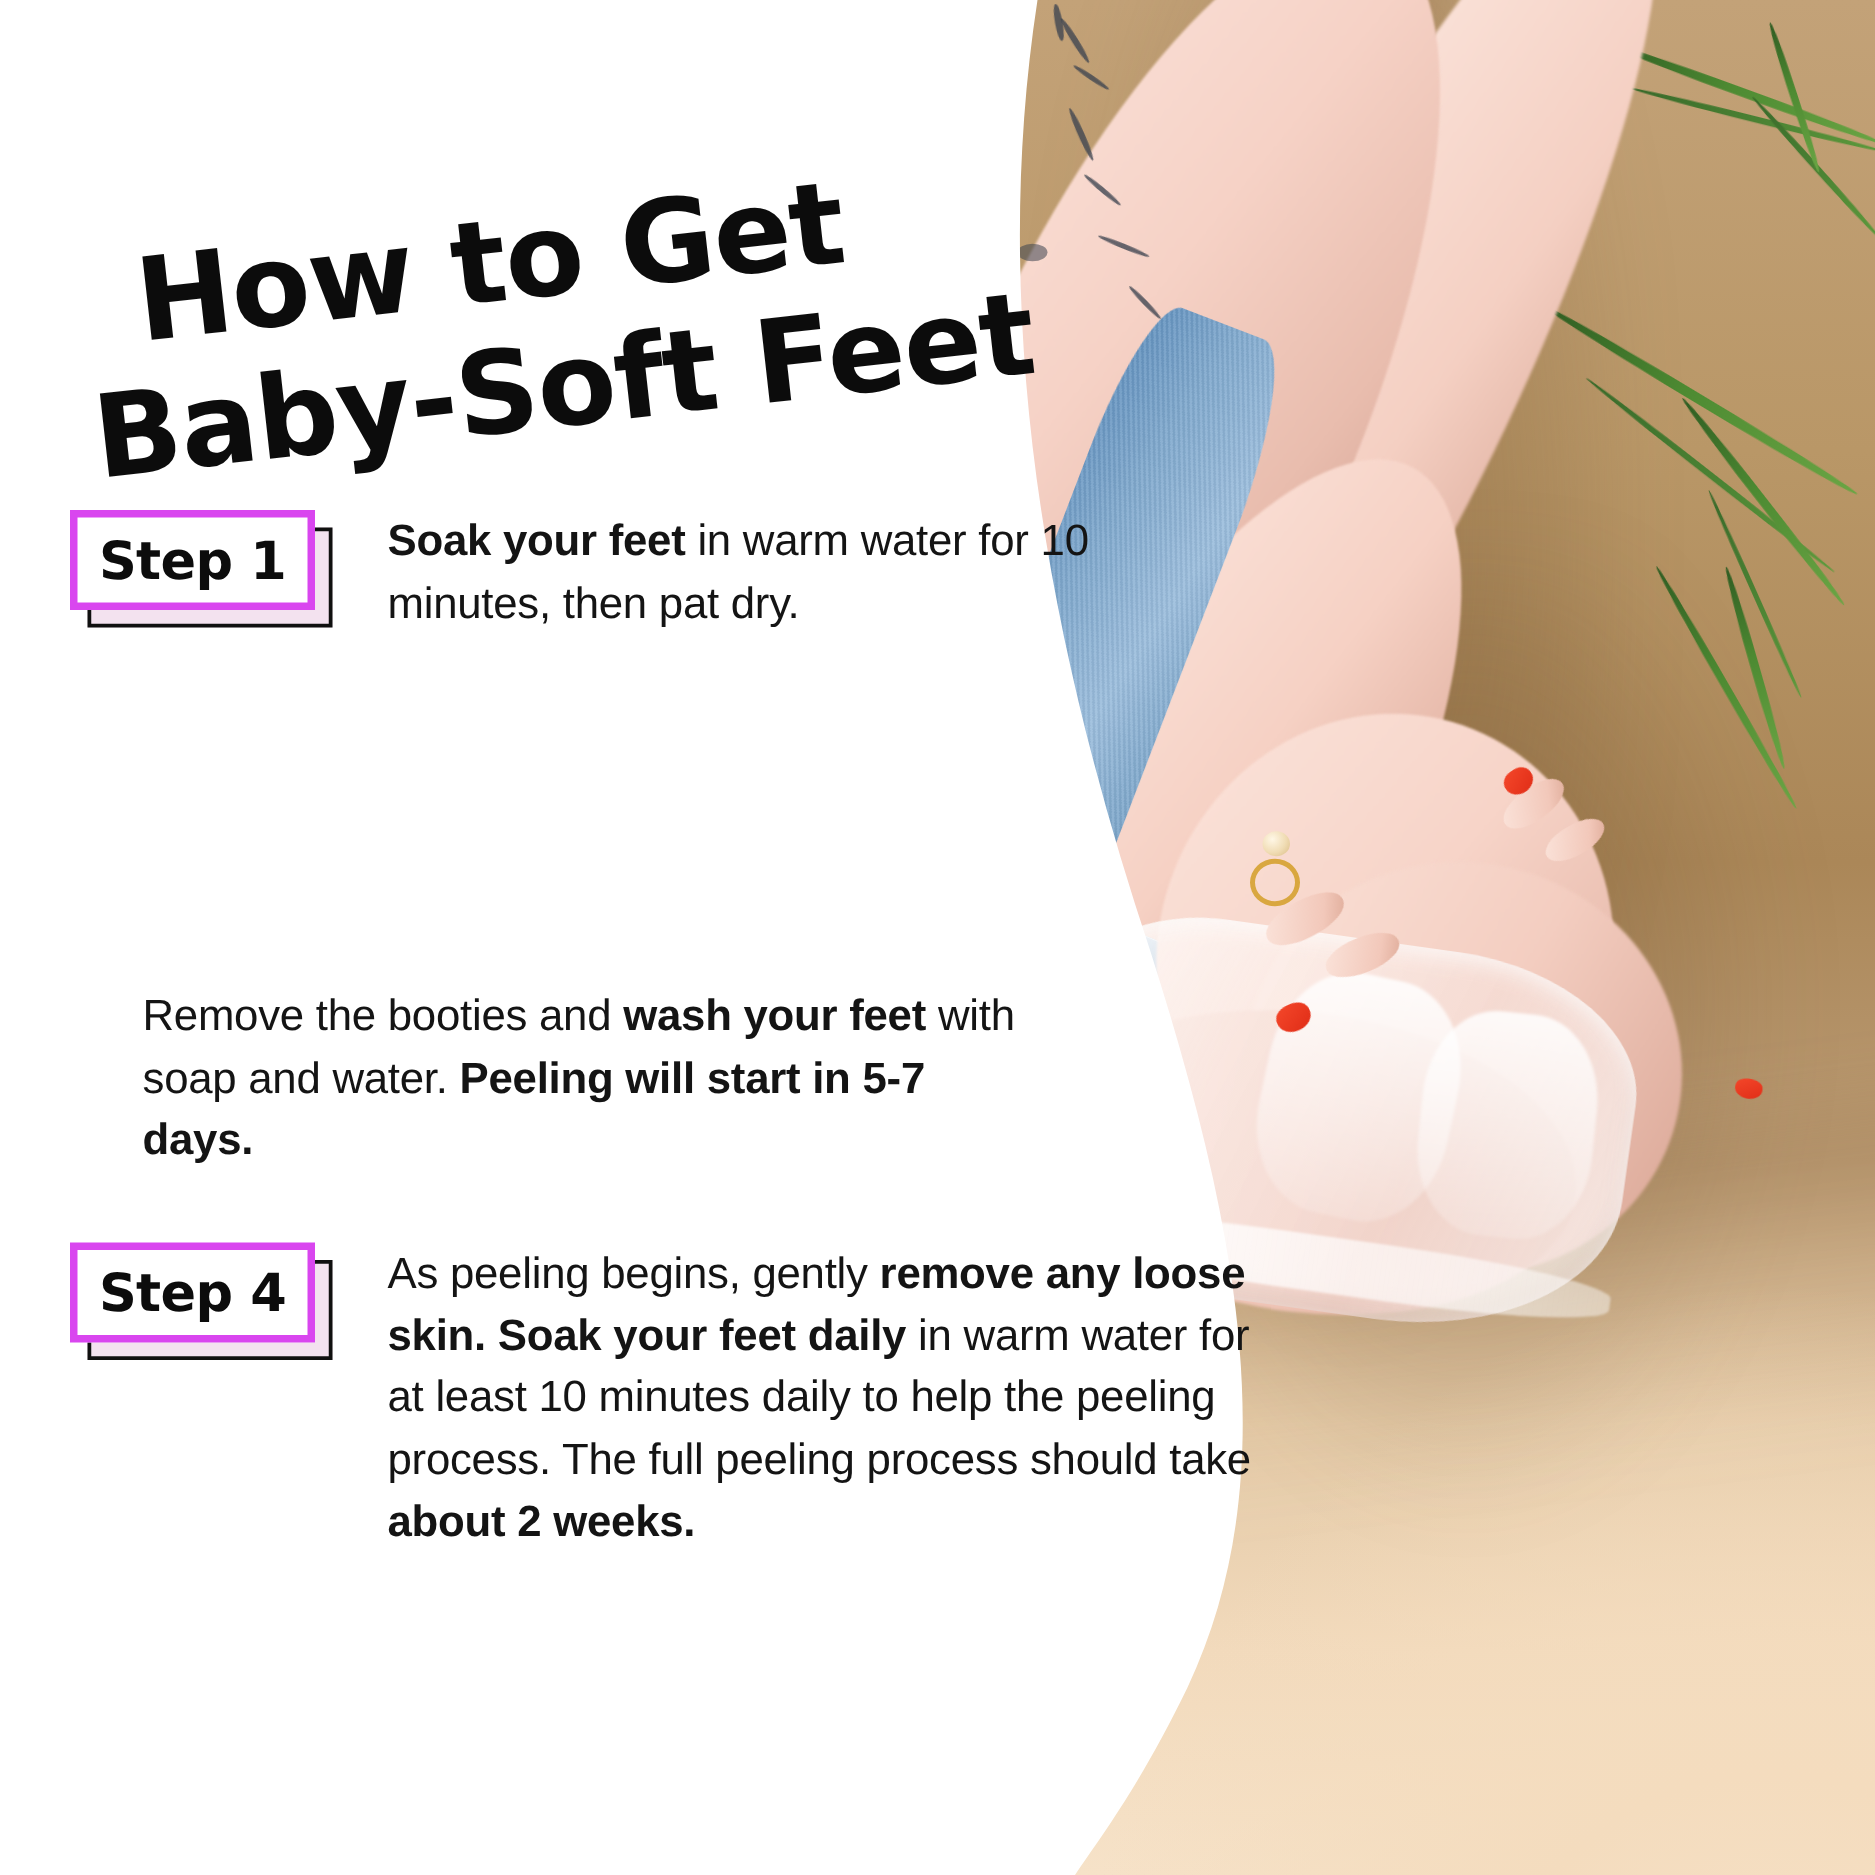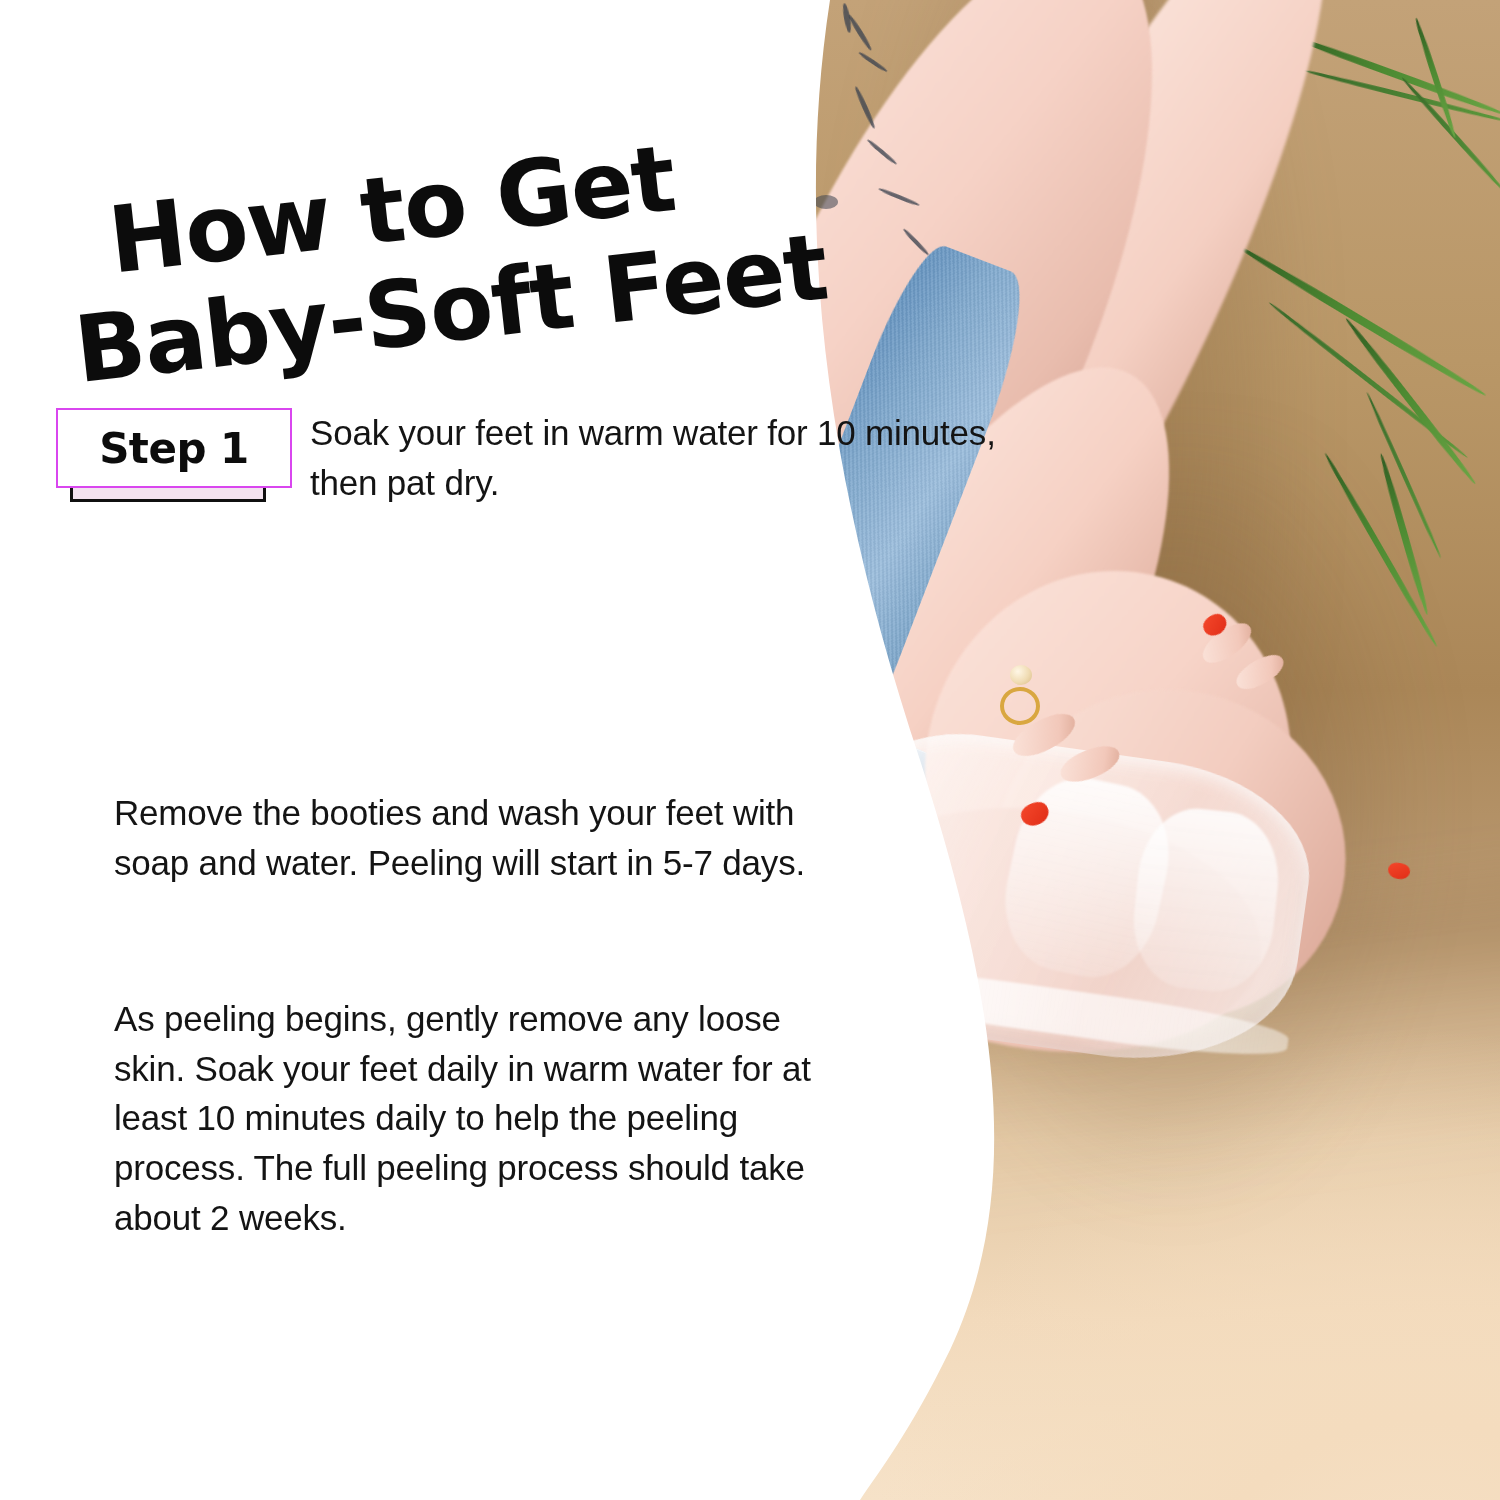--- a/index.html
+++ b/index.html
@@ -161,36 +161,36 @@
   #steps{
     position:absolute;left:0;top:0;width:1010px;
   }
   .step-row{position:absolute;left:56px;display:flex;align-items:flex-start;}
   .badge-wrap{position:relative;width:196px;height:80px;flex:0 0 auto;}
   .badge-shadow{
     position:absolute;left:14px;top:14px;width:196px;height:80px;
     background:#f3e2ef;border:3px solid #101010;box-sizing:border-box;
   }
   .badge{
-    position:absolute;left:0;top:0;width:236px;height:80px;
-    background:#ffffff;border:2px solid #d946ef;box-sizing:border-box;
+    position:absolute;left:0;top:0;width:196px;height:80px;
+    background:#ffffff;border:6px solid #d946ef;box-sizing:border-box;
     display:flex;align-items:center;justify-content:center;
     font-weight:700;font-size:42px;color:#0c0c0c;letter-spacing:-.5px;
     font-family:"DejaVu Sans", sans-serif;
   }
   .step-body{
     margin-left:58px;
     font-size:35px;
     line-height:1.42;
     color:#141414;
     max-width:700px;
     font-family:"Liberation Sans", sans-serif;
     letter-spacing:-.2px;
   }
-  .step-body b{font-weight:400;}
+  .step-body b{font-weight:700;}
 </style>
 </head>
 <body>
 
 <div id="photo-panel">
   <div id="photo-inner">
 
     <div class="bg-base"></div>
     <div class="bg-shadow-a"></div>
     <div class="bg-shadow-b"></div>
@@ -269,17 +269,21 @@
         <div class="badge">Step 1</div>
       </div>
       <div class="step-body"><b>Soak your feet</b><span> in warm water for 10 minutes, then pat dry.</span></div>
     </div>
     <div class="step-row" style="top: 588px;">
     </div>
     <div class="step-row" style="top: 788px;">
       <div class="step-body"><span>Remove the booties and </span><b>wash your feet</b><span> with soap and water. </span><b>Peeling will start in 5-7 days.</b></div>
     </div>
     <div class="step-row" style="top: 994px;">
+      <div class="badge-wrap">
+        <div class="badge-shadow"></div>
+        <div class="badge">Step 4</div>
+      </div>
       <div class="step-body"><span>As peeling begins, gently </span><b>remove any loose skin. Soak your feet daily</b><span> in warm water for at least 10 minutes daily to help the peeling process. The full peeling process should take </span><b>about 2 weeks.</b></div>
     </div>
     <div class="step-row" style="top: 1272px;">
     </div>
   </div>
 
 </body></html>

